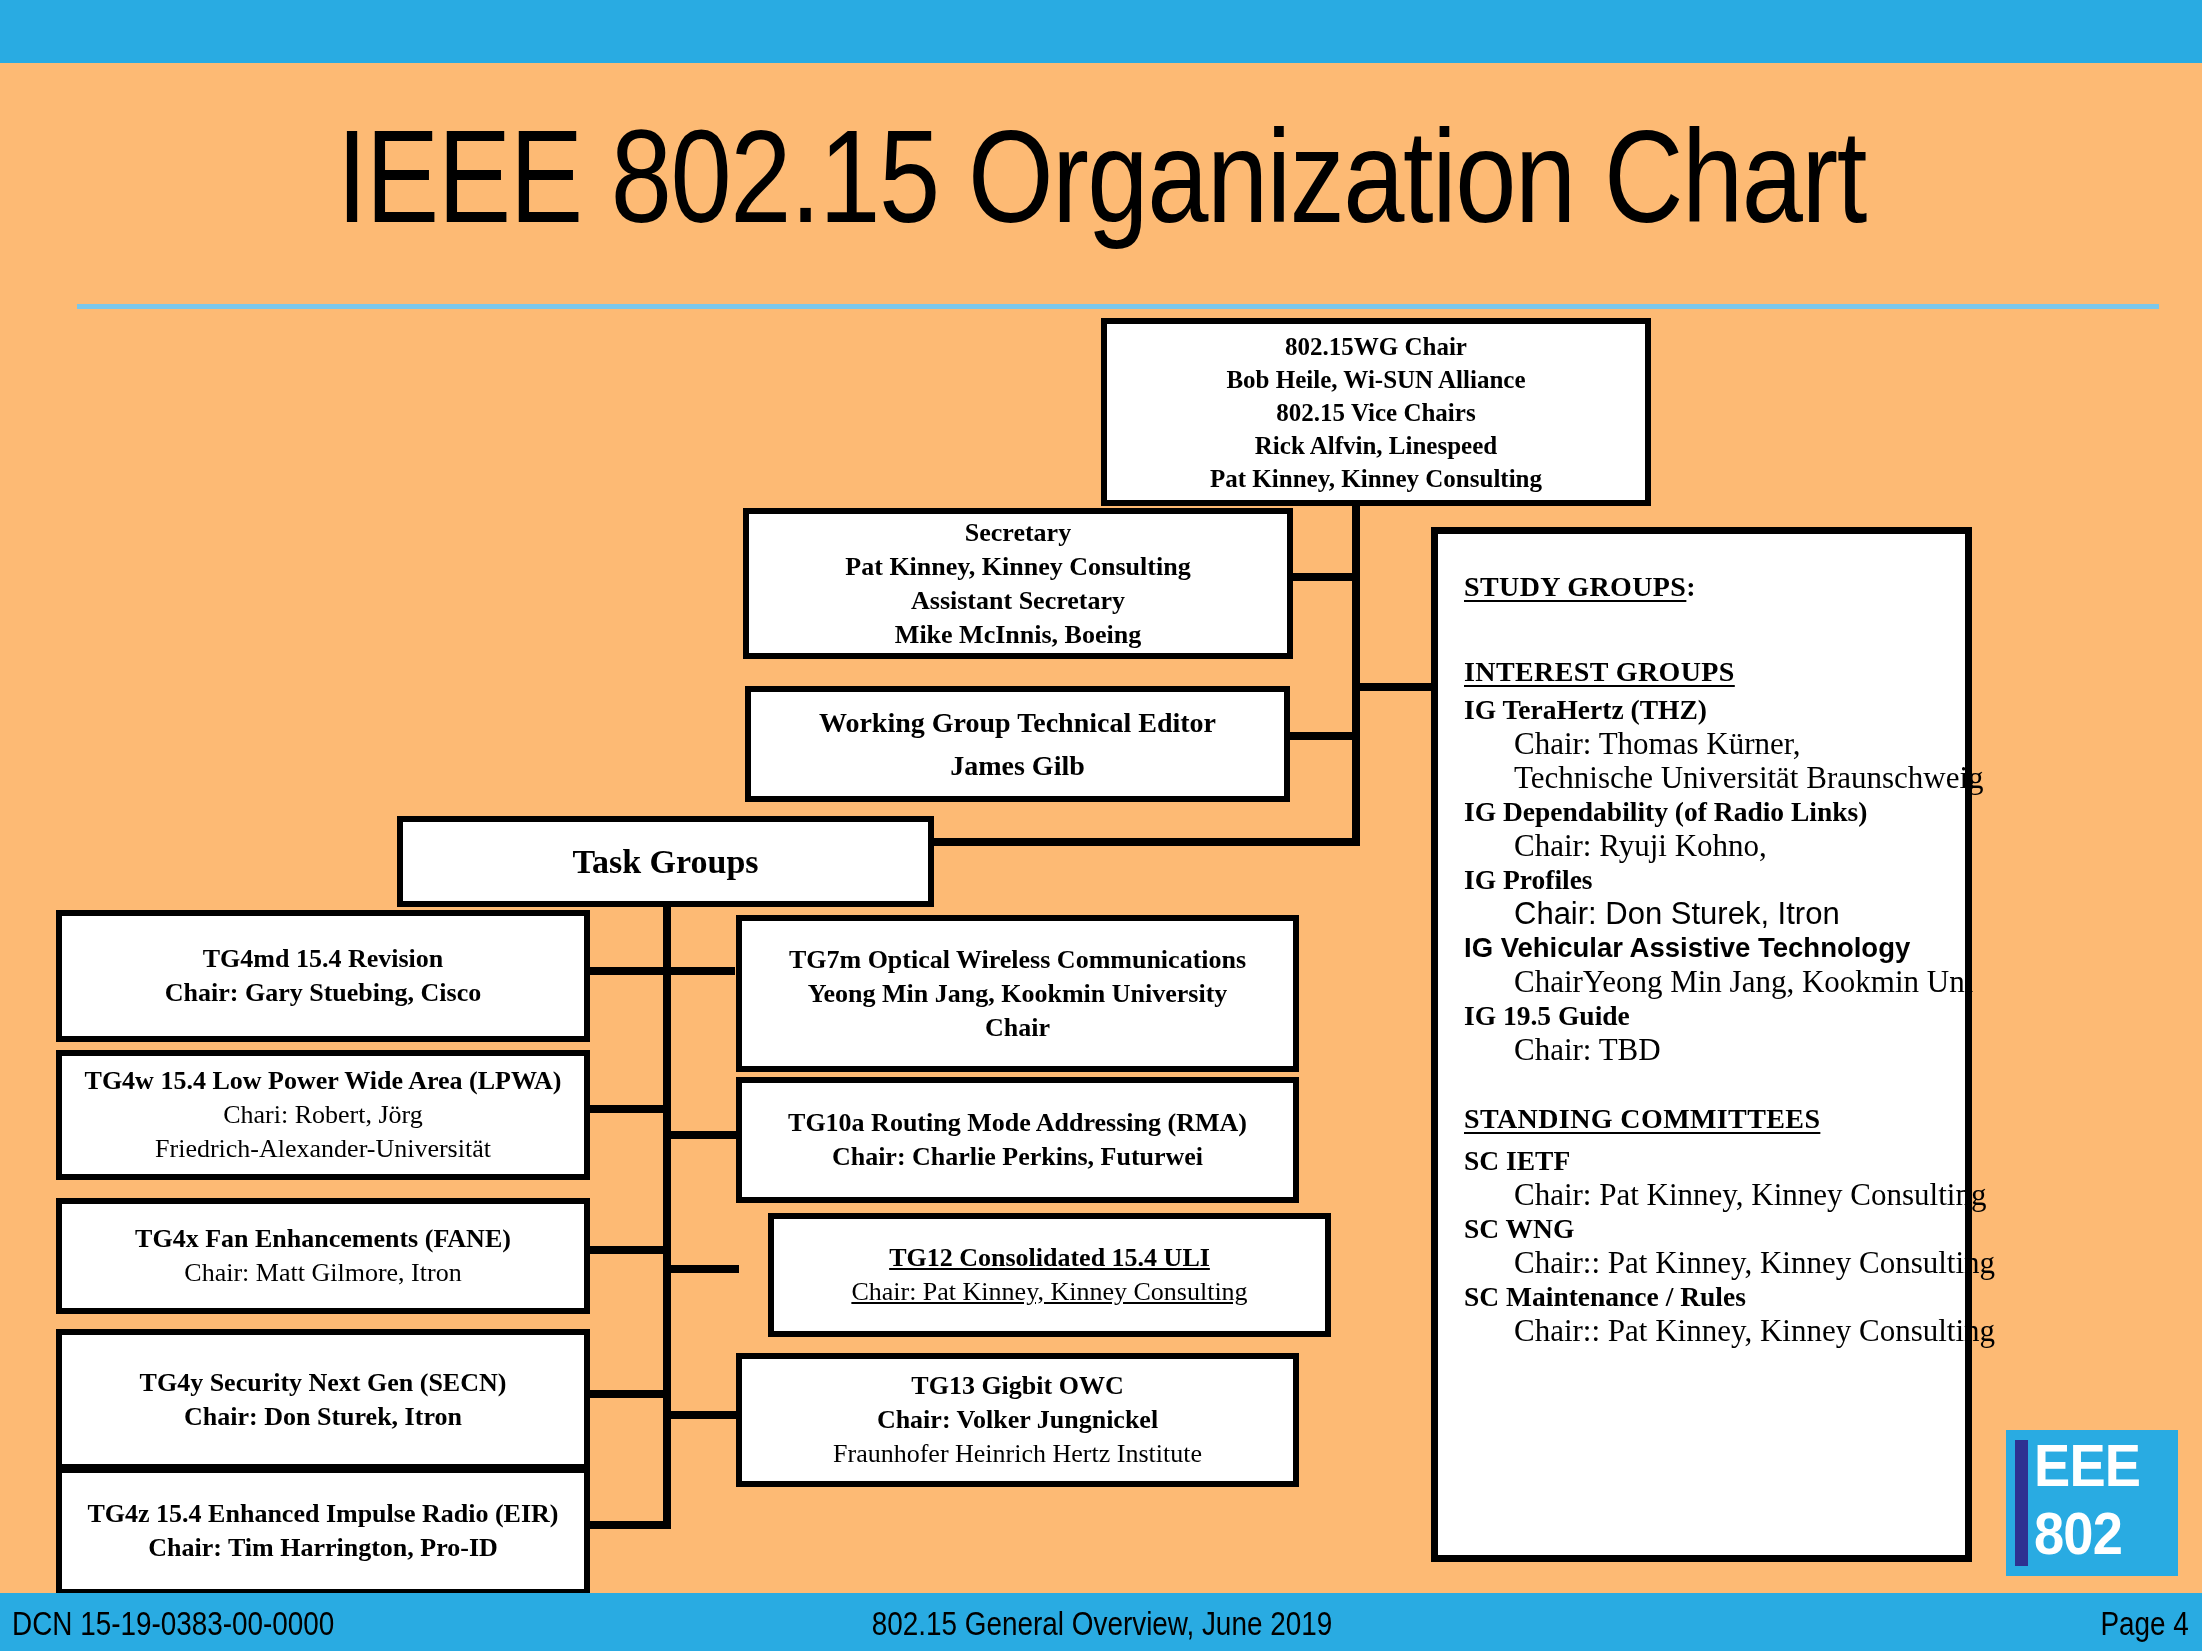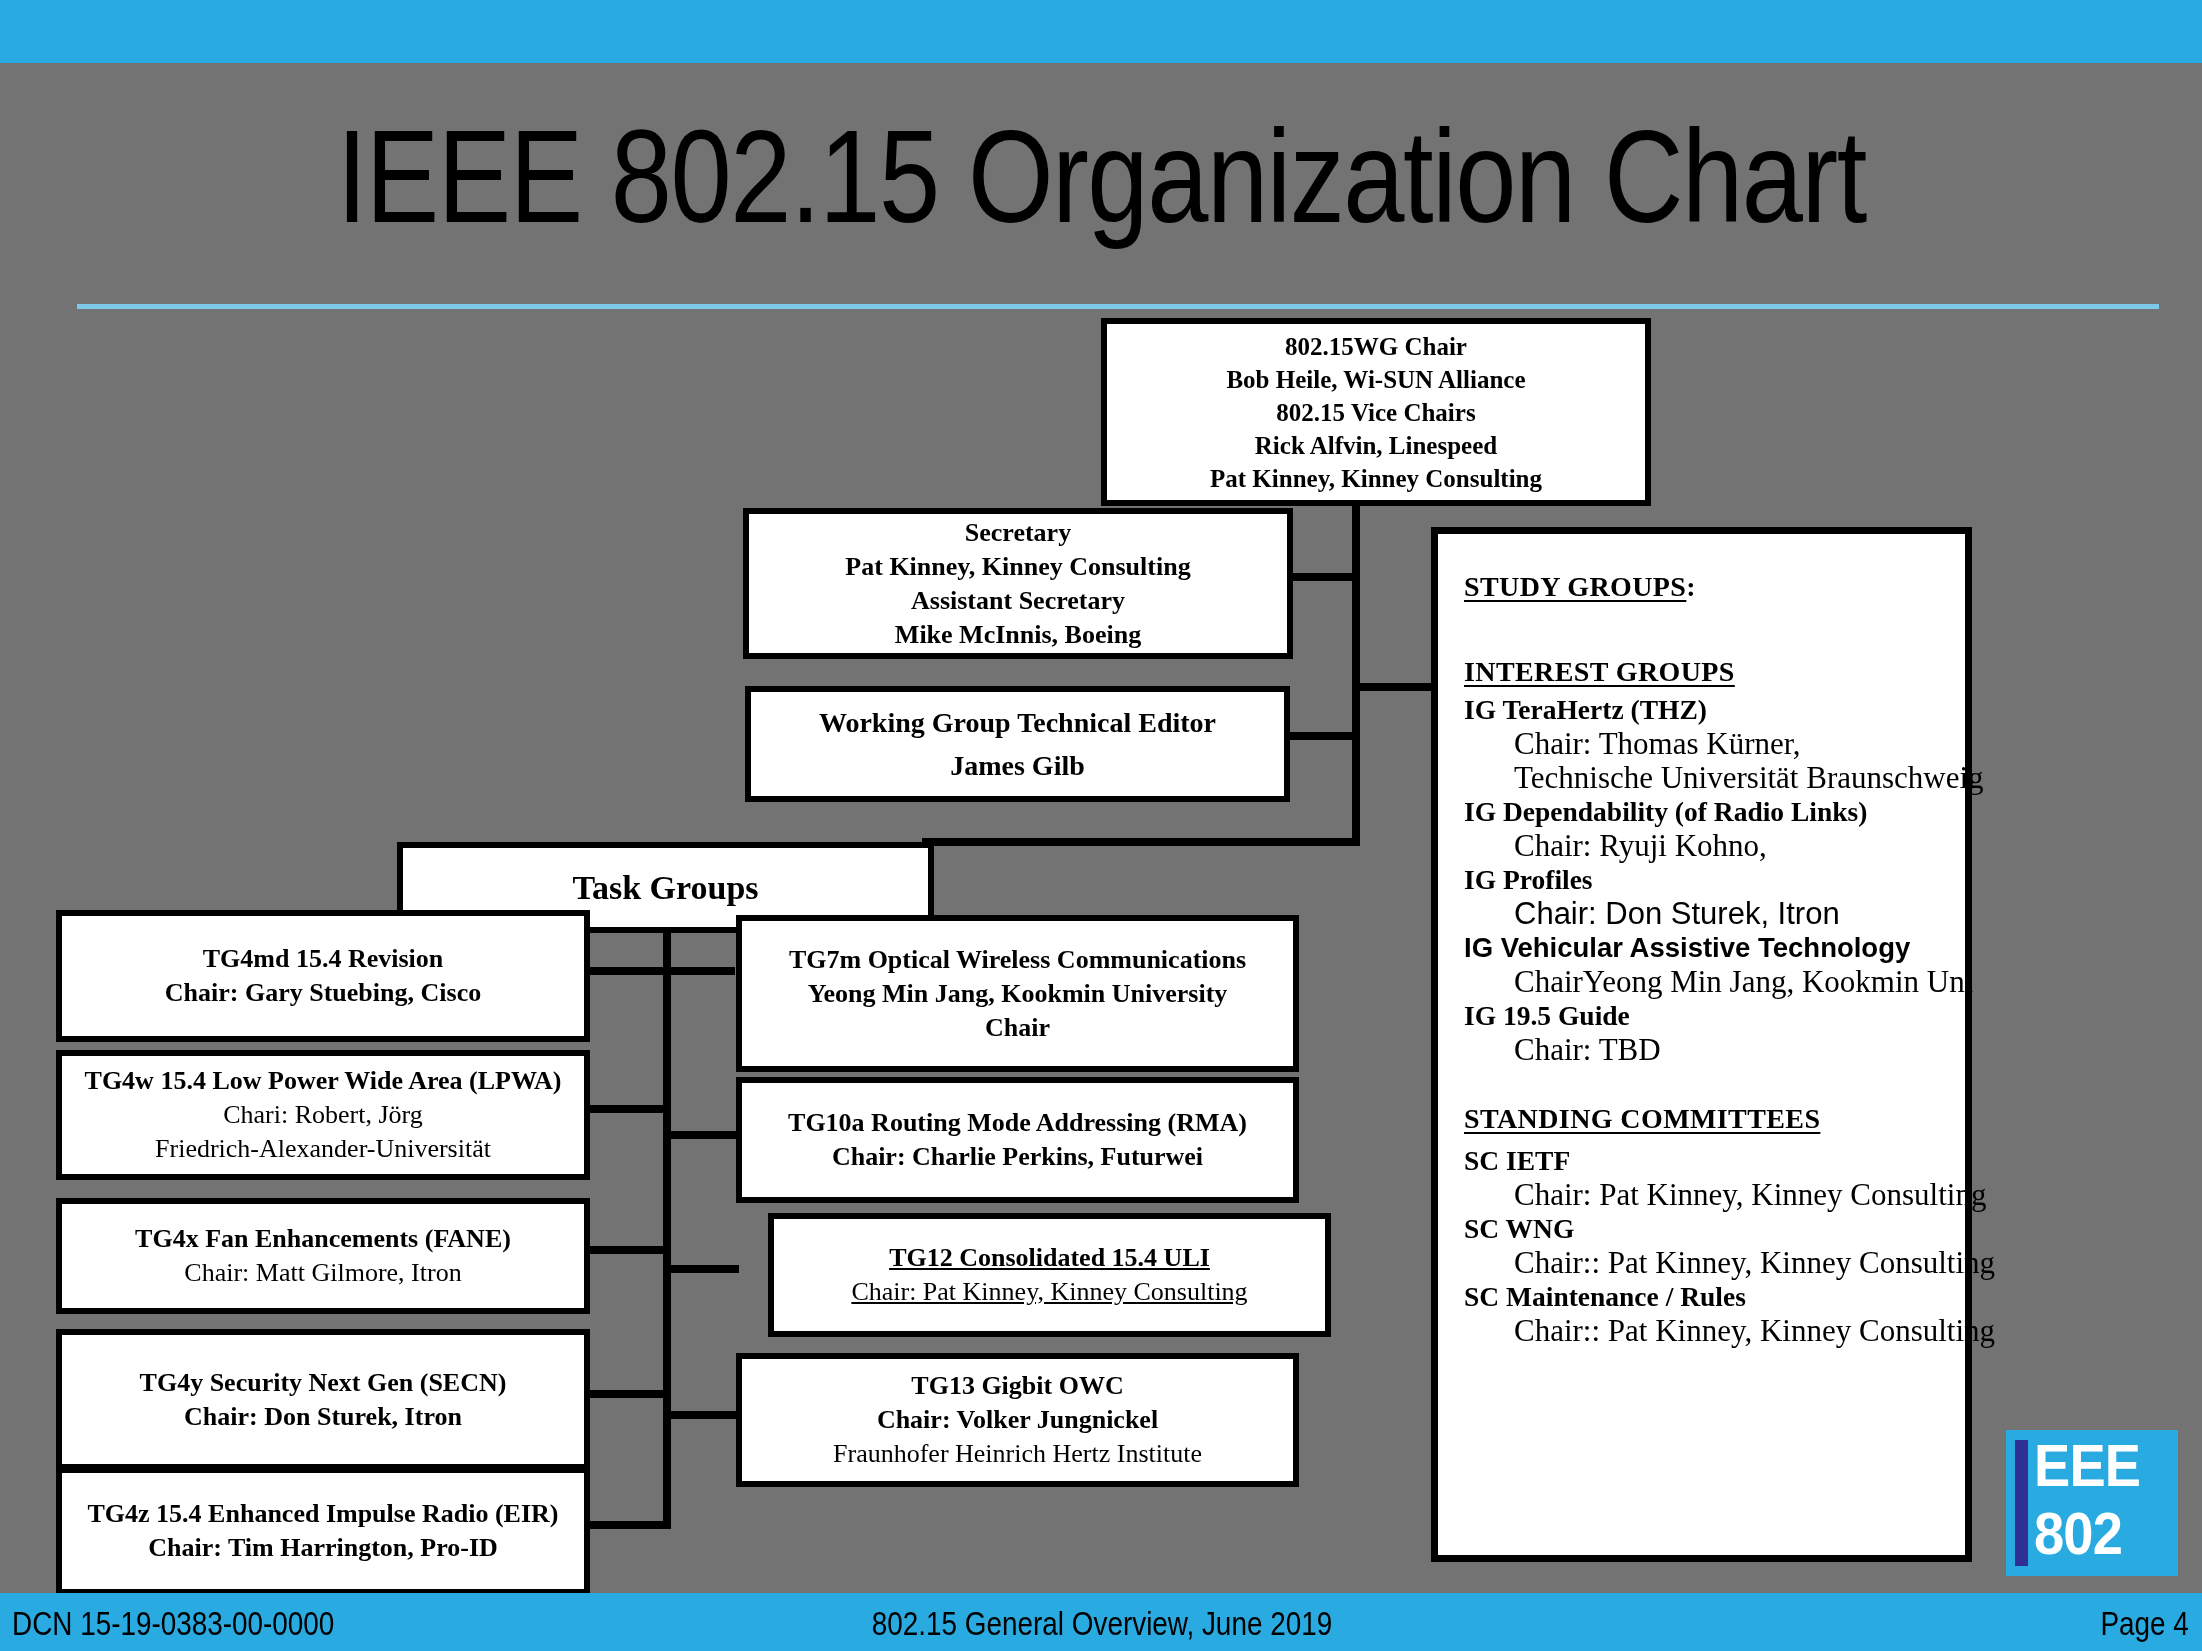--- a/index.html
+++ b/index.html
@@ -1,16 +1,16 @@
 <!DOCTYPE html>
 <html style="--accent-cyan: #29abe2; --divider-blue: #7cc7ea; --logo-navy: #2e3192;font-size:13.8px"><head>
 <meta charset="utf-8">
 <style>
   html,body{margin:0;padding:0;background:#ffffff;}
-  .slide{position:relative;width:2203px;height:1652px;background:#737373;overflow:hidden;
+  .slide{position:relative;width:2203px;height:1652px;background:#fdba74;overflow:hidden;
          font-family:"Liberation Serif",serif;color:#000;}
   .topbar{position:absolute;left:0;top:0;width:2203px;height:63px;background:var(--accent-cyan,#29abe2);}
   .title-row{position:absolute;left:0;top:102px;width:2203px;text-align:center;}
   .title-text{display:inline-block;font-family:"Liberation Sans",sans-serif;font-weight:400;
               font-size:131px;line-height:1.15;letter-spacing:-1.7px;transform:scaleX(0.84);transform-origin:center;}
   .divider{position:absolute;left:77px;top:304px;width:2082px;height:5.2px;background:var(--divider-blue,#7cc7ea);}
 
   
   .obox{position:absolute;border:6.9px solid #000;background:#fff;display:flex;flex-direction:column;
         justify-content:center;align-items:center;text-align:center;}
@@ -94,21 +94,21 @@
     <div class="bl">Pat Kinney, Kinney Consulting</div>
     <div class="bl">Assistant Secretary</div>
     <div class="bl">Mike McInnis, Boeing</div>
   </div>
 
   <div class="obox ted" style="left:745px;top:686px;width:533px;height:104px;">
     <div class="bl">Working Group Technical Editor</div>
     <div class="bl">James Gilb</div>
   </div>
 
-  <div class="obox tgb" style="left:397px;top:816px;width:525px;height:79px;margin-top:26px;">
+  <div class="obox tgb" style="left:397px;top:816px;width:525px;height:79px;">
     <div class="bl">Task Groups</div>
   </div>
 
   <div class="obox" style="left:56px;top:910px;width:522px;height:120px;">
     <div class="bl">TG4md 15.4 Revision</div>
     <div class="bl">Chair: Gary Stuebing, Cisco</div>
   </div>
 
   <div class="obox" style="left:56px;top:1050px;width:522px;height:118px;">
     <div class="bl">TG4w 15.4 Low Power Wide Area (LPWA)</div>

